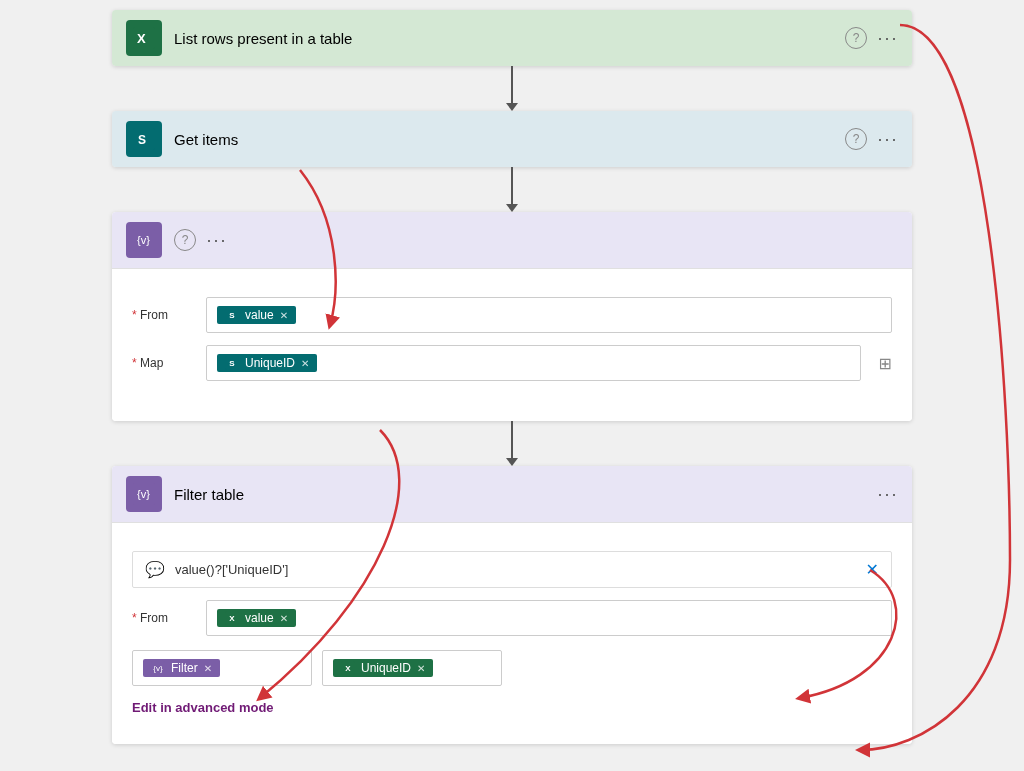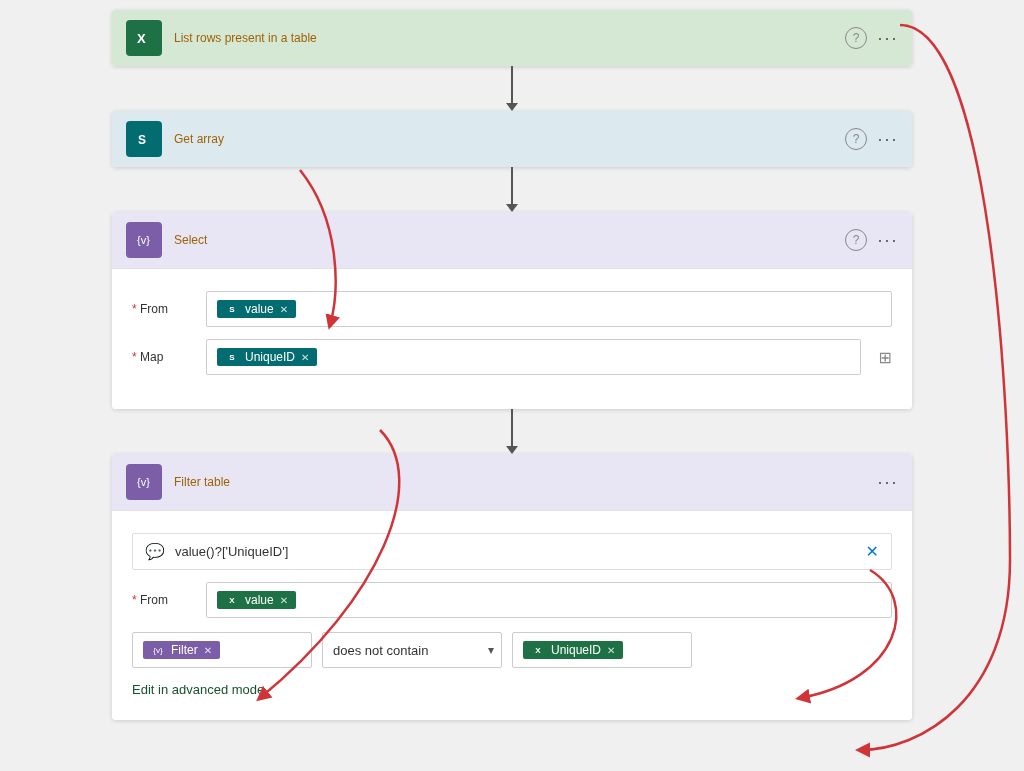--- a/index.html
+++ b/index.html
@@ -56,24 +56,24 @@
       border-radius: 4px;
       display: flex;
       align-items: center;
       justify-content: center;
       font-size: 18px;
       flex-shrink: 0;
       margin-right: 12px;
     }
 
     .step-title {
-      font-size: 12px;
+      font-size: 15px;
       font-weight: 500;
       flex: 1;
-      color: #a16207;
+      color: #000000;
     }
 
     .step-actions {
       display: flex;
       align-items: center;
       gap: 10px;
     }
 
     .help-btn {
       width: 22px;
@@ -111,21 +111,21 @@
 
     
     .card-filter .step-header {
       background: #e8e5f5;
     }
     .card-filter {
       background: #fff;
     }
 
     .step-body {
-      padding: 22px 20px;
+      padding: 28px 20px;
       background: #fff;
       border-top: 1px solid #e0e0e0;
     }
 
     .field-row {
       display: flex;
       align-items: center;
       margin-bottom: 12px;
       gap: 14px;
     }
@@ -249,24 +249,25 @@
       position: absolute;
       right: 8px;
       top: 50%;
       transform: translateY(-50%);
       pointer-events: none;
       color: #555;
       font-size: 12px;
     }
 
     .edit-advanced {
-      color: #14532d;
+      color: #701a75;
       font-size: 13px;
       cursor: pointer;
       text-decoration: none;
+      font-weight: bold;
     }
 
     
     .filter-from-row {
       display: flex;
       align-items: center;
       gap: 14px;
       margin-bottom: 14px;
     }
 
@@ -329,21 +330,21 @@
     </div>
 
     <div class="step-card card-sharepoint">
       <div class="step-header" style="background: #dce9ee;">
         <div class="step-icon" style="background:#036c70; border-radius:4px; margin-right:12px; width:36px; height:36px; display:flex; align-items:center; justify-content:center;">
           <svg width="22" height="22" viewBox="0 0 22 22">
             <rect width="22" height="22" rx="2" fill="#036c70"></rect>
             <text x="5" y="16" font-size="12" font-weight="bold" fill="white" font-family="Arial">S</text>
           </svg>
         </div>
-        <span class="step-title">Get array</span>
+        <span class="step-title">Get items</span>
         <div class="step-actions">
           <div class="help-btn">
             <span>?</span>
           </div>
           <span style="font-size:18px; color:#555; cursor:pointer; letter-spacing:1px;">···</span>
         </div>
       </div>
     </div>
 
     <div class="arrow-connector">
@@ -352,21 +353,20 @@
     </div>
 
     <div class="step-card card-select">
       <div class="step-header" style="background: #e8e5f5;">
         <div class="step-icon" style="background:#7b5ea7; border-radius:4px; margin-right:12px; width:36px; height:36px; display:flex; align-items:center; justify-content:center;">
           <svg width="22" height="22" viewBox="0 0 22 22">
             <rect width="22" height="22" rx="2" fill="#7b5ea7"></rect>
             <text x="4" y="15" font-size="11" fill="white" font-family="Arial">{v}</text>
           </svg>
         </div>
-        <span class="step-title">Select</span>
         <div class="step-actions">
           <div class="help-btn">
             <span>?</span>
           </div>
           <span style="font-size:18px; color:#555; cursor:pointer; letter-spacing:1px;">···</span>
         </div>
       </div>
       <div class="step-body">
 
         <div class="field-row">
@@ -441,30 +441,20 @@
         
         <div class="filter-condition-row">
           <div class="condition-token-field">
             <span class="token token-select">
               <span style="display:inline-flex;align-items:center;justify-content:center;width:14px;height:14px;background:#7b5ea7;border-radius:2px;font-size:8px;color:white;">{v}</span>
               <span>Filter</span>
               <span class="token-close">✕</span>
             </span>
           </div>
 
-          <div class="dropdown-wrapper">
-            <select>
-              <option>does not contain</option>
-              <option>contains</option>
-              <option>equals</option>
-              <option>does not equal</option>
-              <option>greater than</option>
-              <option>less than</option>
-            </select>
-          </div>
 
           <div class="condition-token-field">
             <span class="token token-excel">
               <span style="display:inline-flex;align-items:center;justify-content:center;width:14px;height:14px;background:#1e7145;border-radius:2px;font-size:8px;color:white;font-weight:bold;">X</span>
               <span>UniqueID</span>
               <span class="token-close">✕</span>
             </span>
           </div>
         </div>
 

